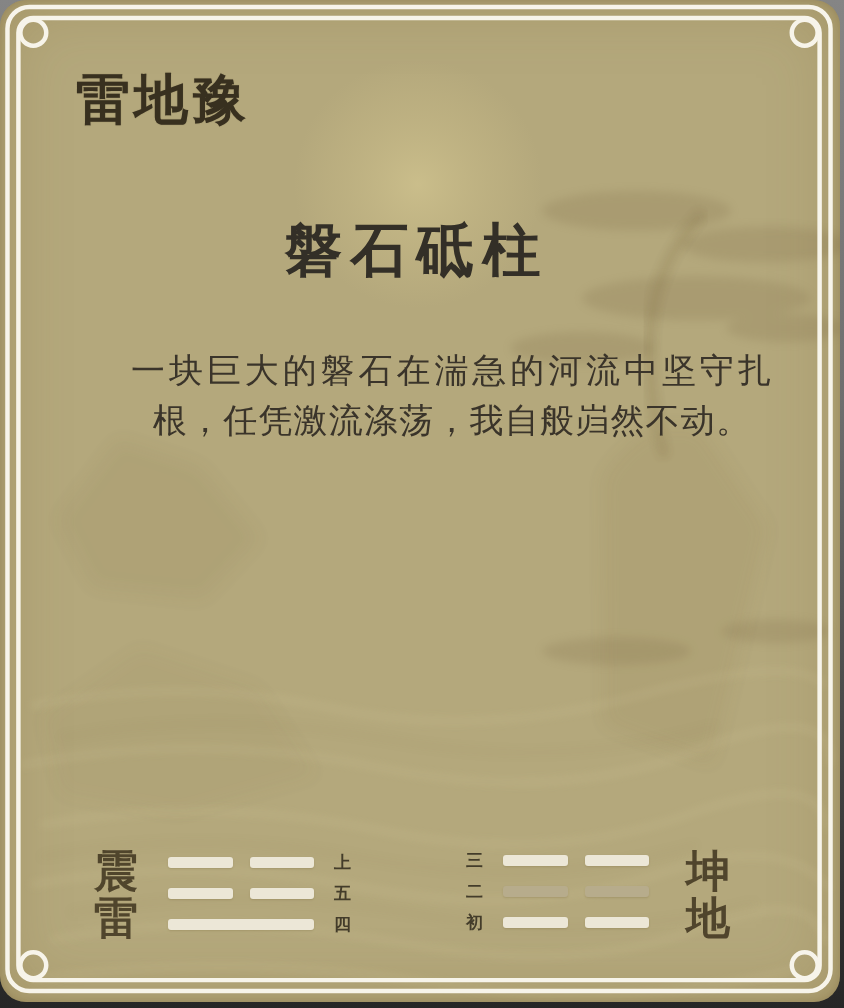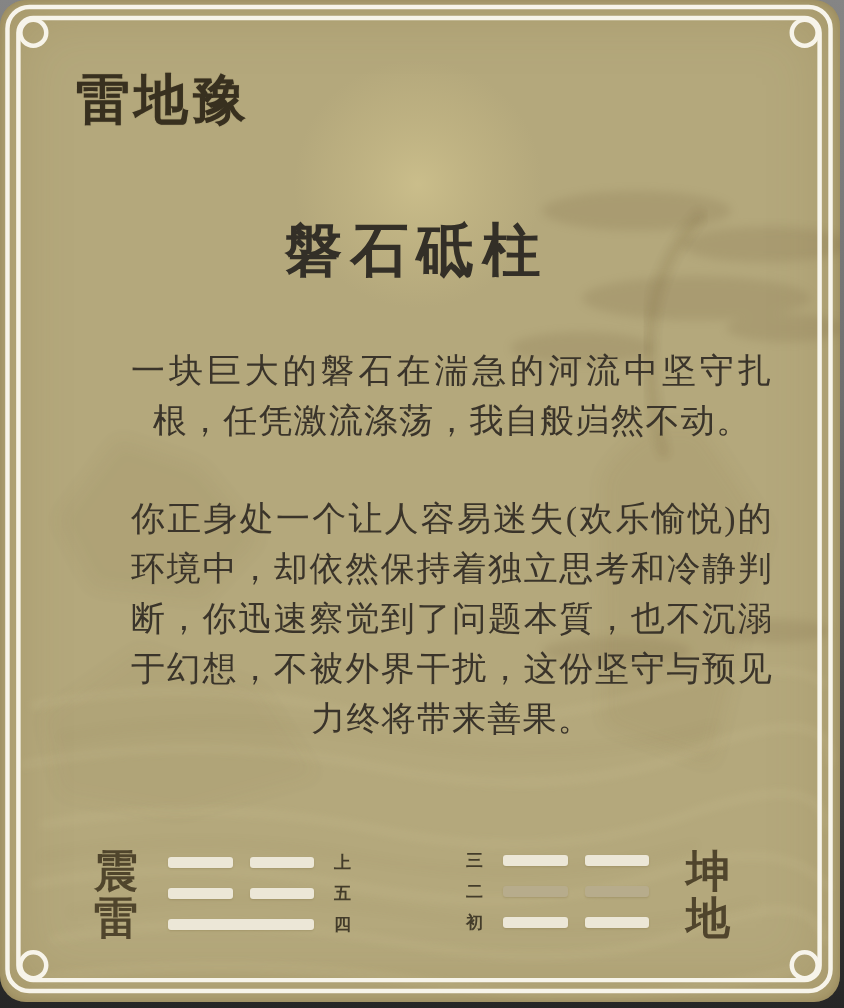--- a/index.html
+++ b/index.html
@@ -126,21 +126,20 @@
       <circle cx="809" cy="971" r="13"></circle>
     </g>
   </svg>
 
   <div class="content">
     <div class="hex-name">雷地豫</div>
 
     <h1 class="big-title">磐石砥柱</h1>
 
     <p class="body-text p1">一块巨大的磐石在湍急的河流中坚守扎根，任凭激流涤荡，我自般岿然不动。</p>
-    <p class="body-text p2">你正身处一个让人容易迷失(欢乐愉悦)的环境中，却依然保持着独立思考和冷静判断，你迅速察觉到了问题本質，也不沉溺于幻想，不被外界干扰，这份坚守与预见力终将带来善果。</p>
 
     <div class="trigram-section">
       <div class="trigram-name upper-name">
         <div>震</div>
         <div>雷</div>
       </div>
 
       <div class="trigram-block upper-block">
         <div class="bars-col">
             <div class="bar-row">

